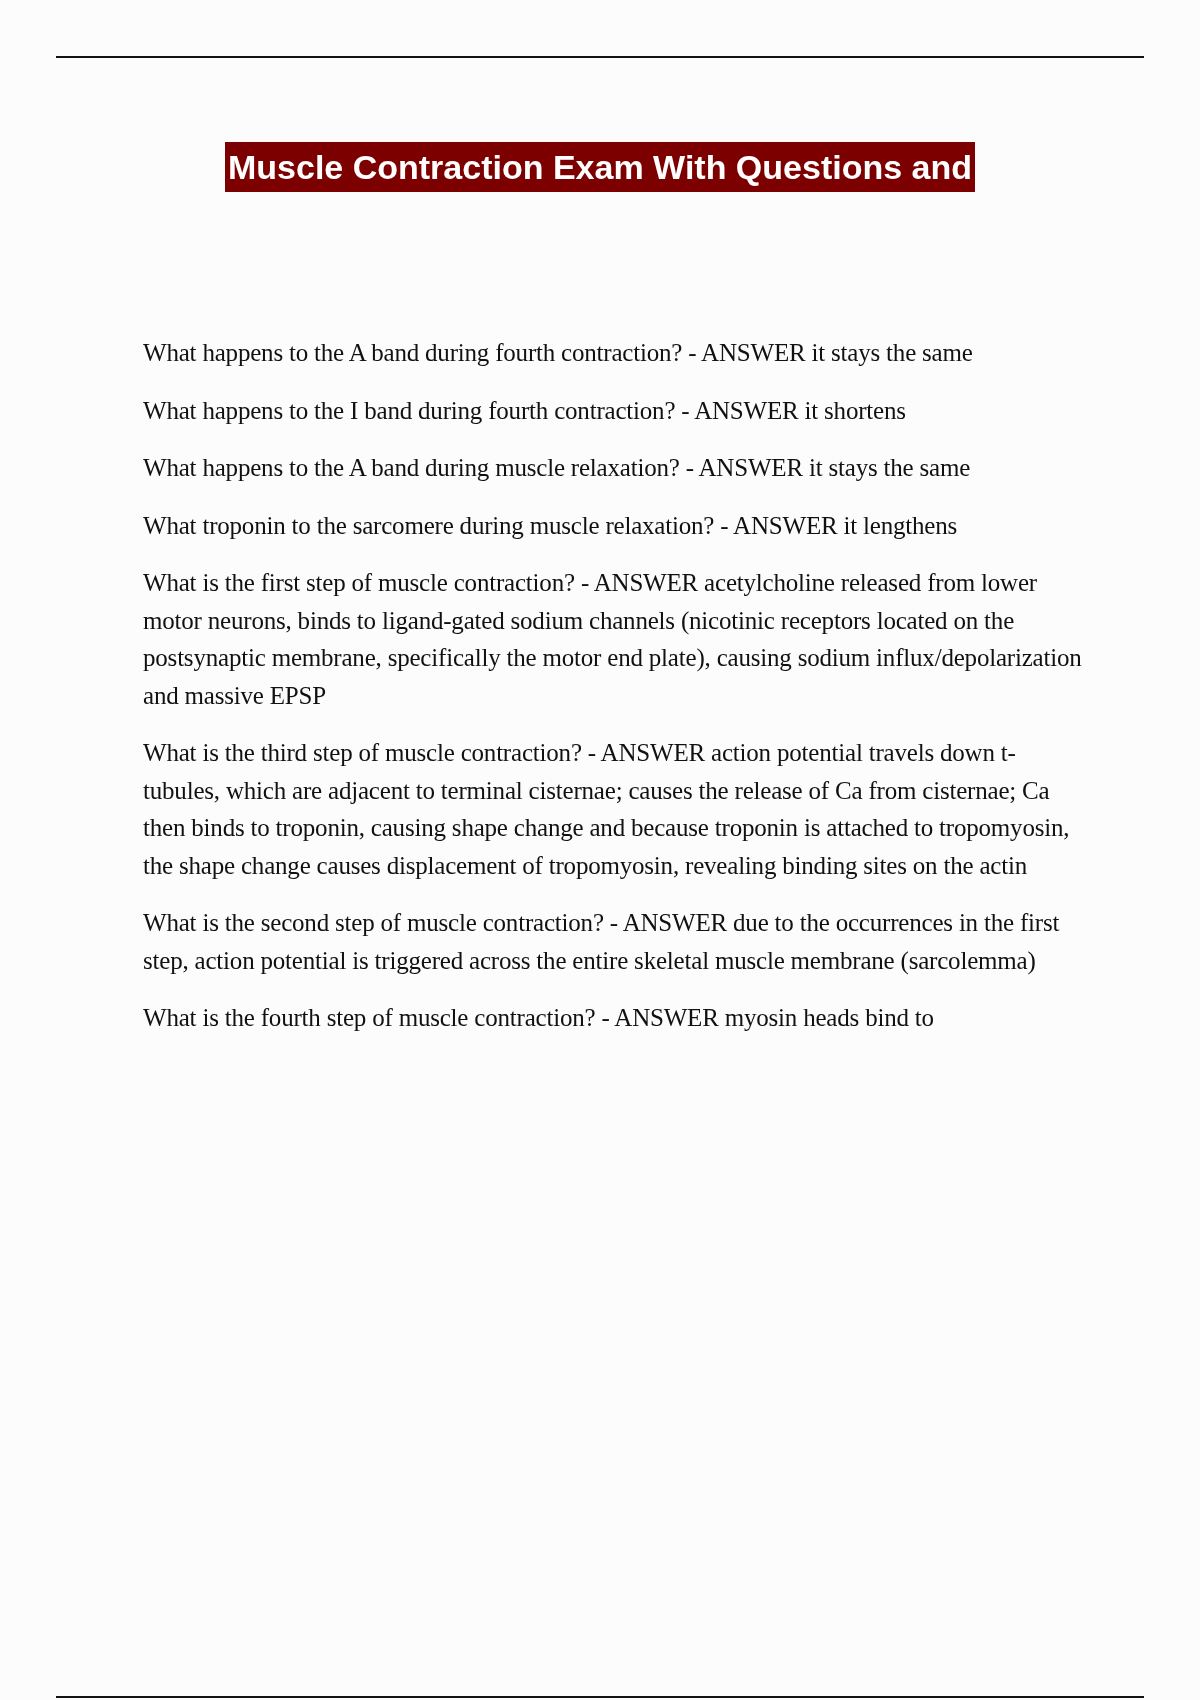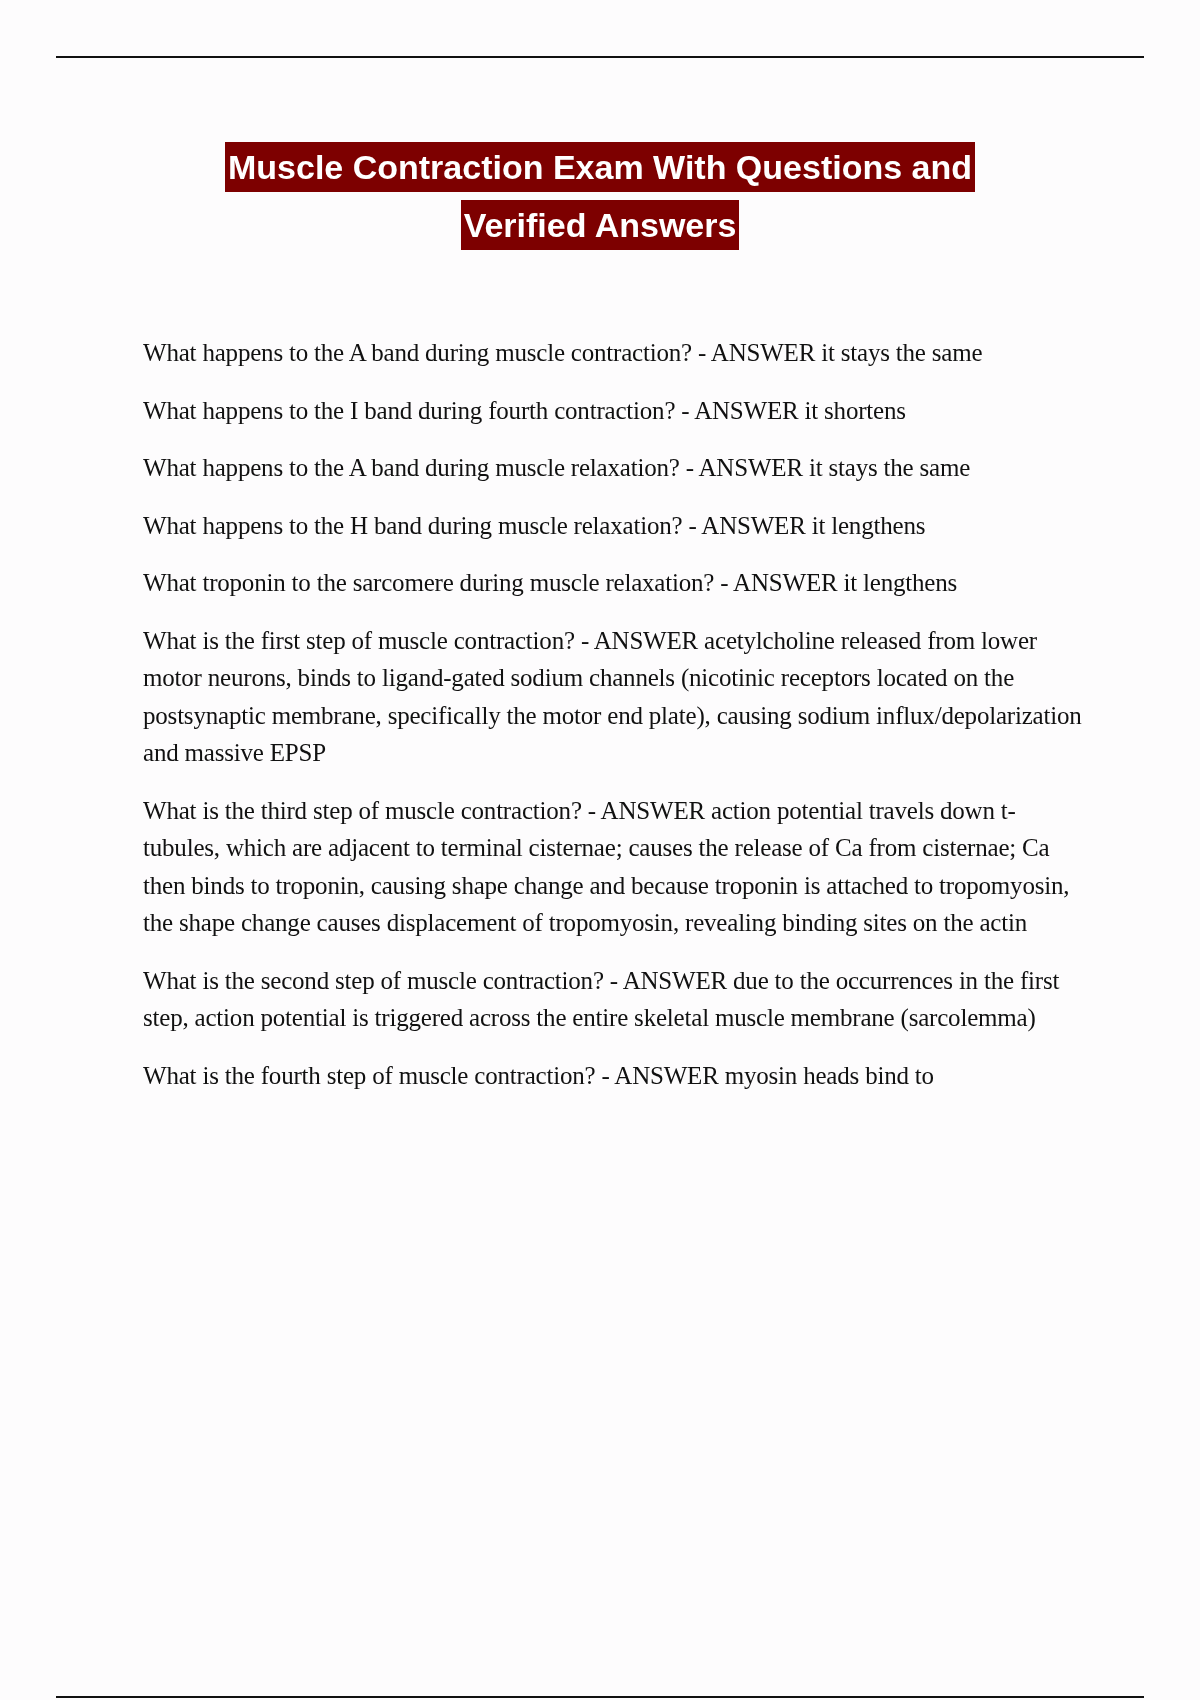--- a/index.html
+++ b/index.html
@@ -21,28 +21,26 @@
     font-size: 25px; line-height: 37.5px; margin: 0 0 20px 0; letter-spacing: -0.2px;
   }
 </style>
 </head>
 <body>
 
 <div class="rule top"></div>
 
 <div class="title-wrap">
   <span class="title-line">Muscle Contraction Exam With Questions and</span><br>
-  <span class="title-line">Verified Answers</span>
 </div>
 
 <div class="qa-list">
-  <p class="qa">What happens to the A band during muscle contraction? - ANSWER it stays the same</p>
+  <p class="qa">What happens to the A band during fourth contraction? - ANSWER it stays the same</p>
   <p class="qa">What happens to the I band during fourth contraction? - ANSWER it shortens</p>
   <p class="qa">What happens to the A band during muscle relaxation? - ANSWER it stays the same</p>
-  <p class="qa">What happens to the H band during muscle relaxation? - ANSWER it lengthens</p>
   <p class="qa">What troponin to the sarcomere during muscle relaxation? - ANSWER it lengthens</p>
   <p class="qa">What is the first step of muscle contraction? - ANSWER acetylcholine released from lower motor neurons, binds to ligand-gated sodium channels (nicotinic receptors located on the postsynaptic membrane, specifically the motor end plate), causing sodium influx/depolarization and massive EPSP</p>
   <p class="qa">What is the third step of muscle contraction? - ANSWER action potential travels down t-tubules, which are adjacent to terminal cisternae; causes the release of Ca from cisternae; Ca then binds to troponin, causing shape change and because troponin is attached to tropomyosin, the shape change causes displacement of tropomyosin, revealing binding sites on the actin</p>
   <p class="qa">What is the second step of muscle contraction? - ANSWER due to the occurrences in the first step, action potential is triggered across the entire skeletal muscle membrane (sarcolemma)</p>
   <p class="qa">What is the fourth step of muscle contraction? - ANSWER myosin heads bind to</p>
 </div>
 
 <div class="rule bottom"></div>
 
 </body></html>

